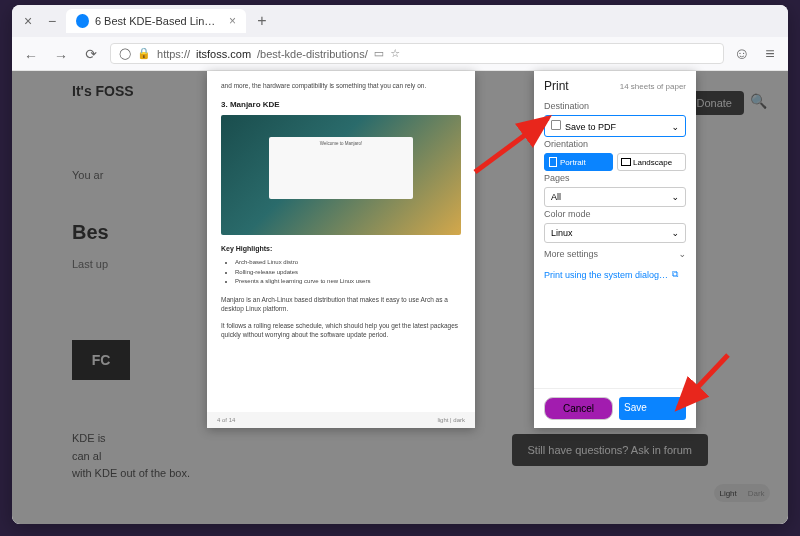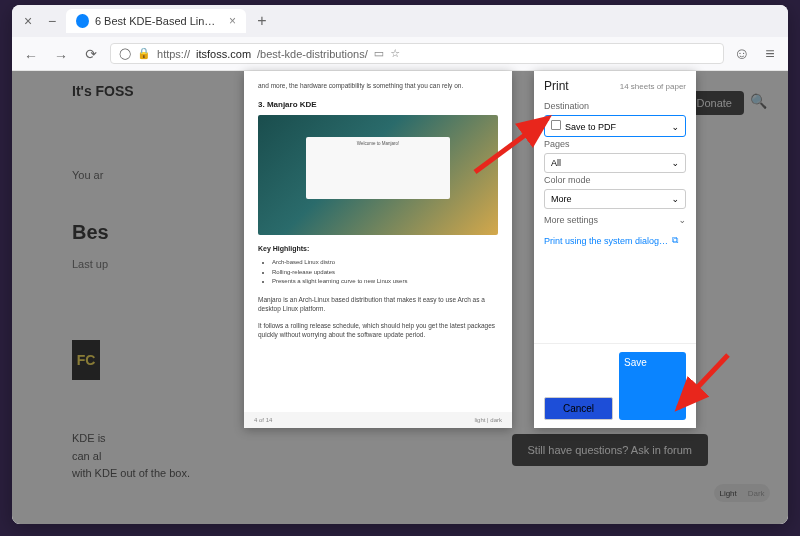--- a/index.html
+++ b/index.html
@@ -21,31 +21,31 @@
 .lock-icon { color: #888; }
 .url-star { color: #888; }
 .toolbar-icon { width: 20px; height: 20px; display: flex; align-items: center; justify-content: center; color: #666; }
 
 .page-content { position: absolute; top: 66px; left: 0; right: 0; bottom: 0; background: #fff; overflow: hidden; }
 .page-inner { padding: 12px 60px; }
 .site-title { font-size: 14px; font-weight: 600; color: #222; }
 .breadcrumb { font-size: 11px; color: #555; margin-top: 70px; }
 .page-h1 { font-size: 20px; font-weight: 600; color: #222; margin-top: 40px; }
 .page-meta { font-size: 11px; color: #666; margin-top: 14px; }
-.content-img { width: 28px; height: 40px; background: #1a1a1a; margin-top: 70px; display: flex; align-items: center; justify-content: center; color: #fde047; font-weight: bold; font-size: 14px; }
+.content-img { width: 58px; height: 40px; background: #1a1a1a; margin-top: 70px; display: flex; align-items: center; justify-content: center; color: #ffffff; font-weight: bold; font-size: 14px; }
 .page-p { font-size: 11px; color: #444; margin-top: 50px; line-height: 1.6; }
 .donate-btn { position: absolute; top: 20px; right: 44px; background: #333; color: #fff; font-size: 11px; padding: 6px 12px; border-radius: 4px; }
 .search-ico { position: absolute; top: 22px; right: 20px; font-size: 14px; color: #222; }
 .forum-btn { position: absolute; bottom: 58px; right: 80px; background: #333; color: #fff; font-size: 11px; padding: 10px 16px; border-radius: 4px; text-align: center; }
 .theme-toggle { position: absolute; bottom: 22px; right: 18px; width: 56px; height: 18px; background: #eee; border-radius: 10px; display: flex; align-items: center; justify-content: space-around; font-size: 8px; color: #999; }
 .theme-toggle span:first-child { color: #333; }
 
 .modal-backdrop { position: absolute; top: 66px; left: 0; right: 0; bottom: 0; background: rgba(40,40,40,0.55); }
 
-.preview-pane { position: absolute; top: 66px; left: 195px; width: 268px; bottom: 96px; background: #fff; box-shadow: 0 2px 10px rgba(0,0,0,0.3); overflow: hidden; margin-left: 37px; }
+.preview-pane { position: absolute; top: 66px; left: 195px; width: 268px; bottom: 96px; background: #fff; box-shadow: 0 2px 10px rgba(0,0,0,0.3); overflow: hidden; }
 .preview-content { padding: 10px 14px; font-size: 6.5px; color: #444; }
 .preview-p { margin-bottom: 8px; line-height: 1.4; }
 .preview-h4 { font-size: 8px; font-weight: 600; color: #222; margin: 10px 0 6px; }
 .preview-screenshot { width: 100%; height: 120px; background: linear-gradient(135deg, #1a4d4d 0%, #2a6b6b 40%, #d4a84b 100%); position: relative; border-radius: 2px; margin-bottom: 10px; }
 .preview-screenshot-dialog { position: absolute; top: 22px; left: 50%; transform: translateX(-50%); width: 60%; height: 62px; background: #f8f8f8; border-radius: 2px; padding: 4px; font-size: 4.5px; text-align: center; color: #555; }
 .preview-ul { padding-left: 14px; margin-bottom: 8px; }
 .preview-ul li { font-size: 6px; line-height: 1.6; }
 .preview-footer { position: absolute; bottom: 0; left: 0; right: 0; height: 16px; background: #f5f5f5; display: flex; justify-content: space-between; align-items: center; padding: 0 10px; font-size: 6px; color: #888; }
 
 .print-panel { position: absolute; top: 66px; right: 92px; width: 162px; bottom: 96px; background: #fff; box-shadow: 0 2px 10px rgba(0,0,0,0.3); display: flex; flex-direction: column; }
@@ -59,21 +59,21 @@
 .print-select-plain { border-color: #ccc; }
 .pdf-icon { display: inline-block; width: 10px; height: 10px; border: 1px solid #888; border-radius: 1px; margin-right: 4px; position: relative; }
 .orient-row { display: flex; gap: 4px; }
 .orient-btn { flex: 1; padding: 3px 4px; font-size: 8px; border: 1px solid #ccc; border-radius: 3px; background: #fff; display: flex; align-items: center; gap: 3px; }
 .orient-btn.active { background: #0a84ff; color: #fff; border-color: #0a84ff; }
 .orient-ico { width: 8px; height: 10px; border: 1px solid currentColor; }
 .orient-btn:not(.active) .orient-ico { transform: rotate(90deg); }
 .more-row { display: flex; justify-content: space-between; align-items: center; font-size: 9px; color: #666; padding: 4px 0; }
 .system-link { font-size: 9px; color: #0a84ff; display: flex; align-items: center; gap: 4px; margin-top: 6px; }
 .print-footer { display: flex; gap: 6px; padding: 8px 10px; border-top: 1px solid #eee; }
-.btn-cancel { flex: 1; padding: 5px; font-size: 10px; border: 1px solid #ccc; border-radius: 2px; background: #1d4ed8; text-align: center; margin-top: 45px; }
+.btn-cancel { flex: 1; padding: 5px; font-size: 10px; border: 1px solid #ccc; border-radius: 9px; background: #a21caf; text-align: center; }
 .btn-save { flex: 1; padding: 5px; font-size: 10px; border: none; border-radius: 3px; background: #0a84ff; color: #fff; text-align: left; }
 
 .arrow { position: absolute; pointer-events: none; }
 .arrow svg { overflow: visible; }
 </style>
 </head>
 <body>
 
 <div class="browser-window">
 
@@ -159,30 +159,43 @@
     </div>
     <div class="print-body">
       <div class="print-section">
         <div class="print-label">Destination</div>
         <div class="print-select">
           <span><span class="pdf-icon"></span><span>Save to PDF</span></span>
           <span>⌄</span>
         </div>
       </div>
       <div class="print-section">
+        <div class="print-label">Orientation</div>
+        <div class="orient-row">
+          <div class="orient-btn active">
+              <span class="orient-ico"></span>
+              <span>Portrait</span>
+            </div>
+          <div class="orient-btn">
+              <span class="orient-ico"></span>
+              <span>Landscape</span>
+            </div>
+        </div>
+      </div>
+      <div class="print-section">
         <div class="print-label">Pages</div>
         <div class="print-select print-select-plain">
           <span>All</span>
           <span>⌄</span>
         </div>
       </div>
       <div class="print-section">
         <div class="print-label">Color mode</div>
         <div class="print-select print-select-plain">
-          <span>More</span>
+          <span>Linux</span>
           <span>⌄</span>
         </div>
       </div>
       <div class="more-row">
         <span>More settings</span>
         <span>⌄</span>
       </div>
       <div class="system-link">
         <span>Print using the system dialog…</span>
         <span>⧉</span>

